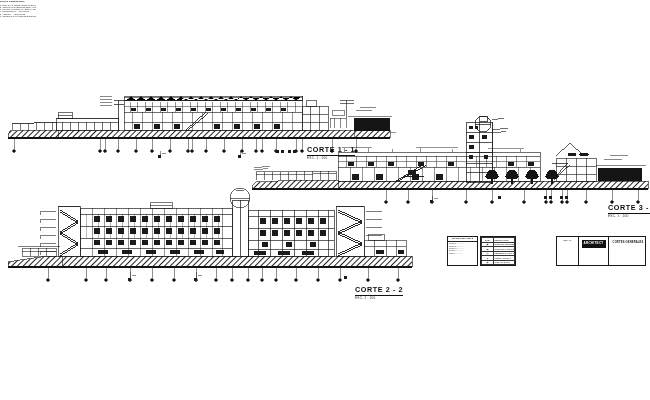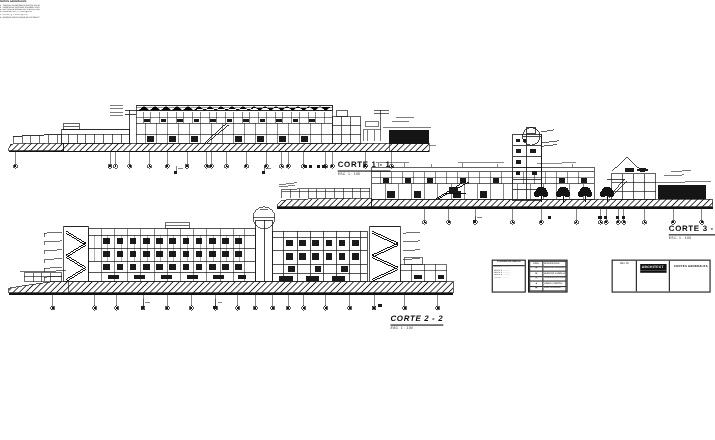--- a/index.html
+++ b/index.html
@@ -18,21 +18,21 @@
     font-weight:bold;
     letter-spacing:.6px;
     color:#0d0d0d;
     white-space:nowrap;
   }
   .sec-label .t{font-size:7.2px;display:block;line-height:8px;border-bottom:1px solid #111;padding-bottom:.5px;}
   .sec-label .s{font-size:3.2px;display:block;line-height:4px;letter-spacing:.2px;font-weight:normal;color:#333;}
 
   #lbl1{left:307px;top:146px;}
   #lbl3{left:608px;top:204px;}
-  #lbl2{left:355px;top:286px;font-style:italic;}
+  #lbl2{left:355px;top:286px;}
 
   .tb{position:absolute;box-sizing:border-box;border:.8px solid #1a1a1a;background:#fff;}
   .microtxt{
     font-size:2px;line-height:2.3px;color:#2a2a2a;
     font-family:"Liberation Sans", sans-serif;
     overflow:hidden;white-space:nowrap;
   }
   .micro-row{display:block;overflow:hidden;text-overflow:clip;white-space:nowrap;}
 
   

